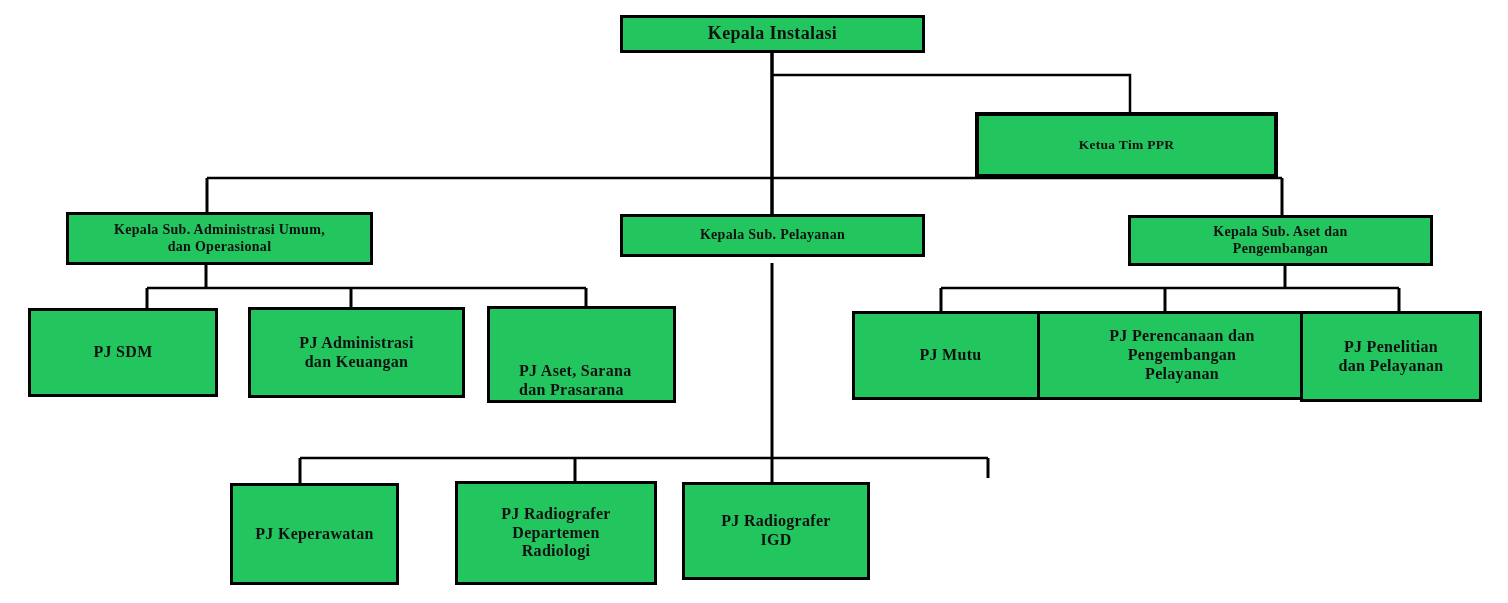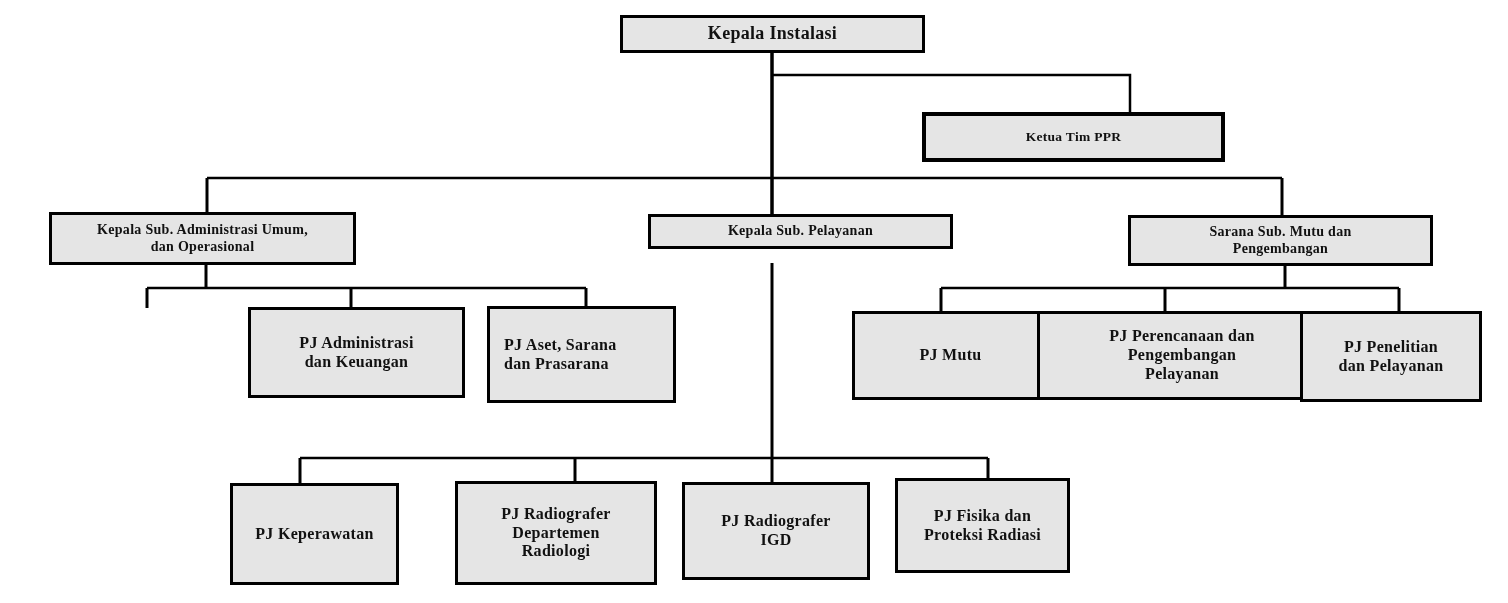--- a/index.html
+++ b/index.html
@@ -13,42 +13,43 @@
   }
   .connectors {
     position: absolute;
     left: 0; top: 0;
     width: 1508px; height: 603px;
   }
   .node {
     position: absolute;
     box-sizing: border-box;
     border: 3px solid #000000;
-    background: #e5e5e5;
+    background: #22c55e;
     display: flex;
     align-items: center;
     justify-content: center;
     text-align: center;
     font-weight: bold;
     color: #111111;
   }
   .node .lbl {
     white-space: pre-line;
     line-height: 1.18;
     letter-spacing: 0.3px;
   }
   .node.border-thick { border-width: 4px; }
   .fs-root { font-size: 18px; }
   .fs-sub  { font-size: 14px; }
   .fs-ppr  { font-size: 13.5px; }
   .fs-pj   { font-size: 16px; }
   .align-left {
     justify-content: flex-start;
     text-align: left;
-    padding-left: 14px;
+    padding-left: 29px;
+    align-items: flex-end;
   }
 </style>
 </head>
 <body>
 
 <div class="canvas">
 
   <svg class="connectors" viewBox="0 0 1508 603" xmlns="http://www.w3.org/2000/svg">
 
     <path d="M772,53 V214" stroke="#000" stroke-width="3.5" fill="none"></path>
@@ -75,38 +76,41 @@
     <path d="M300,458 H988" stroke="#000" stroke-width="2.5" fill="none"></path>
     <path d="M300,458 V483" stroke="#000" stroke-width="3" fill="none"></path>
     <path d="M575,458 V481" stroke="#000" stroke-width="3" fill="none"></path>
     <path d="M988,458 V478" stroke="#000" stroke-width="3" fill="none"></path>
   </svg>
 
   <div class="node fs-root" style="left:620px;top:15px;width:305px;height:38px">
     <span class="lbl">Kepala Instalasi</span>
   </div>
 
-  <div class="node fs-ppr border-thick" style="left:922px;top:112px;width:303px;height:50px">
+  <div class="node fs-ppr border-thick" style="left:975px;top:112px;width:303px;height:66px">
     <span class="lbl">Ketua Tim PPR</span>
   </div>
 
-  <div class="node fs-sub" style="left:49px;top:212px;width:307px;height:53px">
+  <div class="node fs-sub" style="left:66px;top:212px;width:307px;height:53px">
     <span class="lbl">Kepala Sub. Administrasi Umum,
 dan Operasional</span>
   </div>
 
-  <div class="node fs-sub" style="left:648px;top:214px;width:305px;height:35px">
+  <div class="node fs-sub" style="left:620px;top:214px;width:305px;height:43px">
     <span class="lbl">Kepala Sub. Pelayanan</span>
   </div>
 
   <div class="node fs-sub" style="left:1128px;top:215px;width:305px;height:51px">
-    <span class="lbl">Sarana Sub. Mutu dan
+    <span class="lbl">Kepala Sub. Aset dan
 Pengembangan</span>
   </div>
 
+  <div class="node fs-pj" style="left:28px;top:308px;width:190px;height:89px">
+    <span class="lbl">PJ SDM</span>
+  </div>
 
   <div class="node fs-pj" style="left:248px;top:307px;width:217px;height:91px">
     <span class="lbl">PJ Administrasi
 dan Keuangan</span>
   </div>
 
   <div class="node fs-pj align-left" style="left:487px;top:306px;width:189px;height:97px">
     <span class="lbl">PJ Aset, Sarana
 dan Prasarana</span>
   </div>
@@ -134,18 +138,14 @@
     <span class="lbl">PJ Radiografer
 Departemen
 Radiologi</span>
   </div>
 
   <div class="node fs-pj" style="left:682px;top:482px;width:188px;height:98px">
     <span class="lbl">PJ Radiografer
 IGD</span>
   </div>
 
-  <div class="node fs-pj" style="left:895px;top:478px;width:175px;height:95px">
-    <span class="lbl">PJ Fisika dan
-Proteksi Radiasi</span>
-  </div>
 
 </div>
 
 </body></html>

